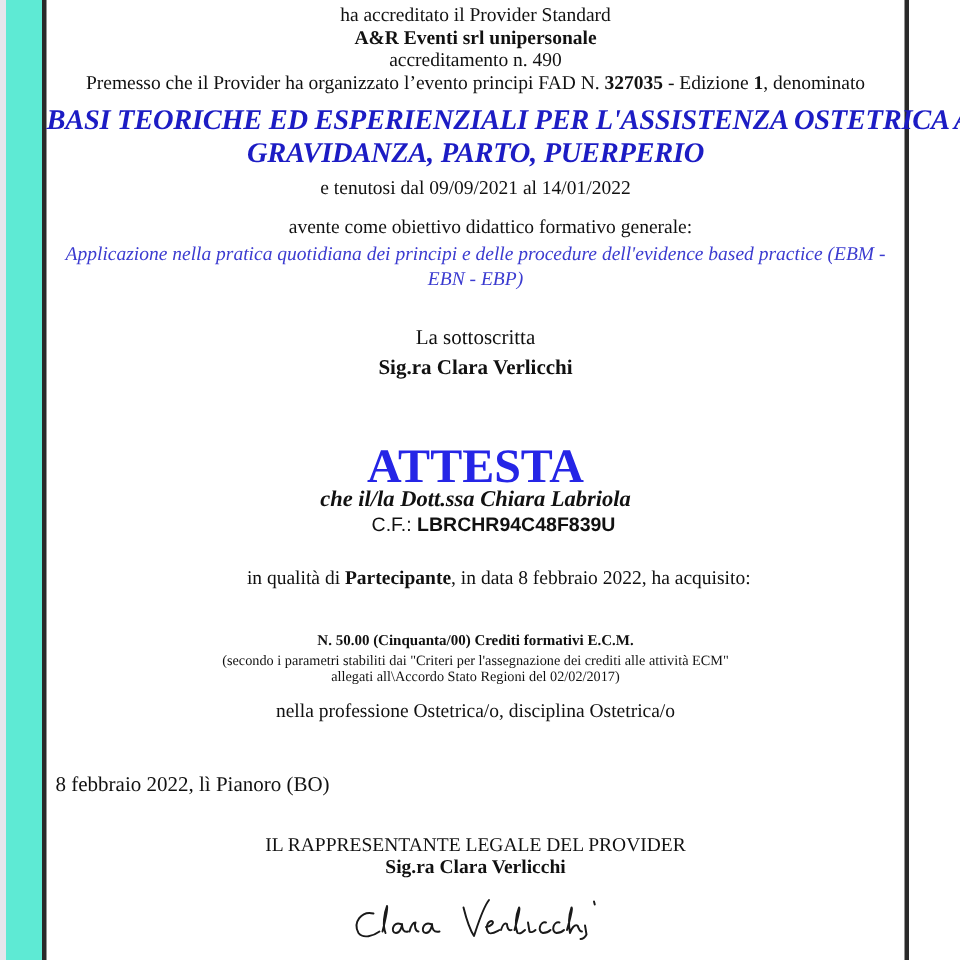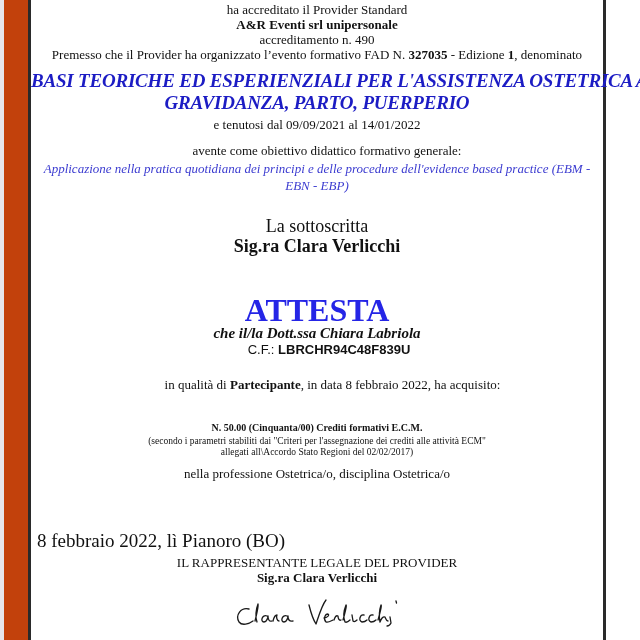--- a/index.html
+++ b/index.html
@@ -5,21 +5,21 @@
     * { margin: 0; padding: 0; box-sizing: border-box; }
     html, body {
       width: 640px; height: 640px; overflow: hidden;
       background: #ffffff;
       font-family: "Liberation Serif", "DejaVu Serif", serif;
       color: #111111;
     }
     .viewport {
       position: relative;
       width: 508px; height: 640px;
-      background: #c2410c;
+      background: #5eead4;
     }
     .edge-left {
       position: absolute; left: 0; top: 0; width: 4px; height: 640px;
       background: #e6e6ec;
     }
     .edge-right {
       position: absolute; right: 0; top: 0; width: 5px; height: 640px;
       background: #e6e6ec;
     }
     .page {
@@ -48,40 +48,40 @@
       letter-spacing: -0.2px;
     }
     .objective {
       color: #3b3bd0;
       font-style: italic;
       font-size: 13px;
       line-height: 17px;
       white-space: normal;
       padding: 0 4px;
     }
-    .sub-md { font-size: 18px; line-height: 18px; }
+    .sub-md { font-size: 14px; line-height: 18px; }
     .attesta {
       color: #2525e6;
       font-weight: bold;
       font-size: 32px;
       line-height: 26px;
     }
     .italic-bold { font-style: italic; font-weight: bold; font-size: 15px; line-height: 17px; }
     .cf {
       font-family: "Liberation Sans", "DejaVu Sans", sans-serif;
       font-size: 13px;
       line-height: 15px;
       padding-left: 24px;
     }
     .credits { font-weight: bold; font-size: 10px; line-height: 16px; }
     .small { font-size: 9.5px; line-height: 11px; }
     .left-line {
       position: absolute; left: 6px;
       white-space: nowrap;
-      font-size: 19px; line-height: 15px; margin-top: 17px;
+      font-size: 14px; line-height: 15px;
     }
     .signature {
       position: absolute;
       left: 200px; top: 605px;
       width: 200px; height: 40px;
     }
     .signature svg { width: 200px; height: 40px; }
   </style>
 </head>
 <body>
@@ -89,21 +89,21 @@
 <div class="viewport">
   <div class="edge-left"></div>
   <div class="edge-right"></div>
 
   <div class="page">
 
     <div class="line" style="top:12px;">ha accreditato il Provider Standard</div>
     <div class="line bold" style="top:27px;">A&amp;R Eventi srl unipersonale</div>
     <div class="line" style="top:42px;">accreditamento n. 490</div>
     <div class="line" style="top:57px;">
-      <span>Premesso che il Provider ha organizzato l’evento formativo FAD N.</span>
+      <span>Premesso che il Provider ha organizzato l’evento principi FAD N.</span>
       <span class="bold">327035</span>
       <span> - Edizione</span>
       <span class="bold">1</span><span>, denominato</span>
     </div>
 
     <div class="line title" style="top:80px;">BASI TEORICHE ED ESPERIENZIALI PER L'ASSISTENZA OSTETRICA A</div>
     <div class="line title" style="top:102px;">GRAVIDANZA, PARTO, PUERPERIO</div>
     <div class="line" style="top:127px;">e tenutosi dal 09/09/2021 al 14/01/2022</div>
 
     <div class="line" style="top:153px;padding-left:20px;">avente come obiettivo didattico formativo generale:</div>

